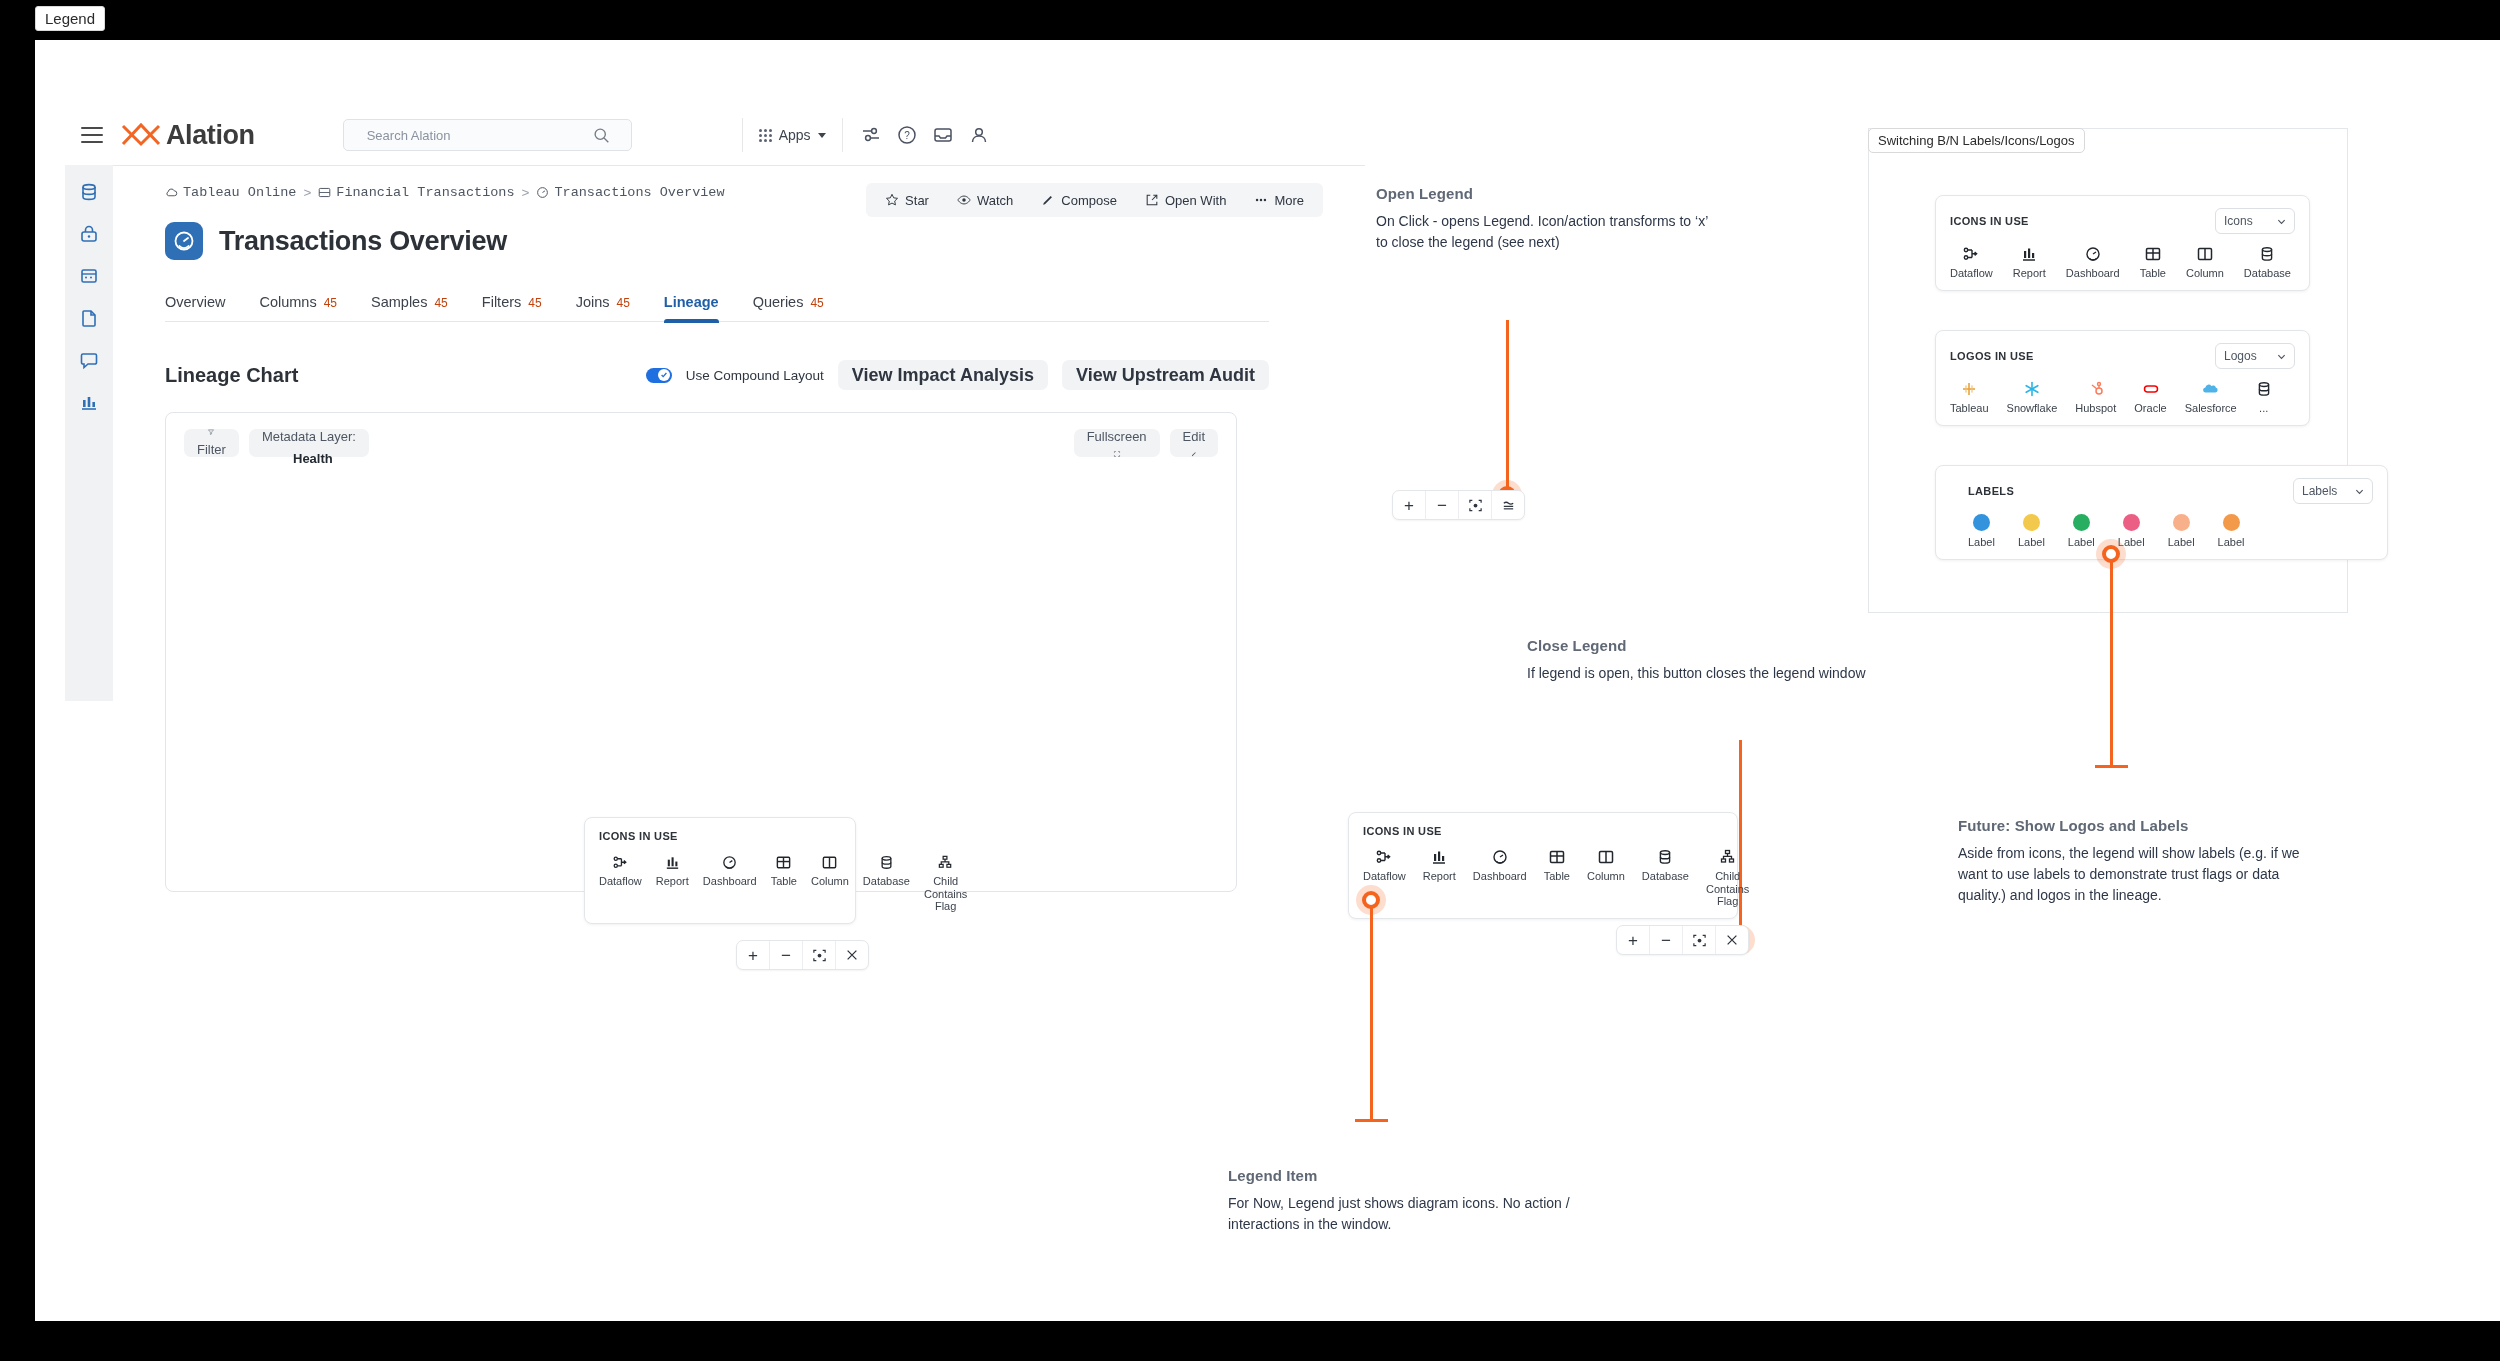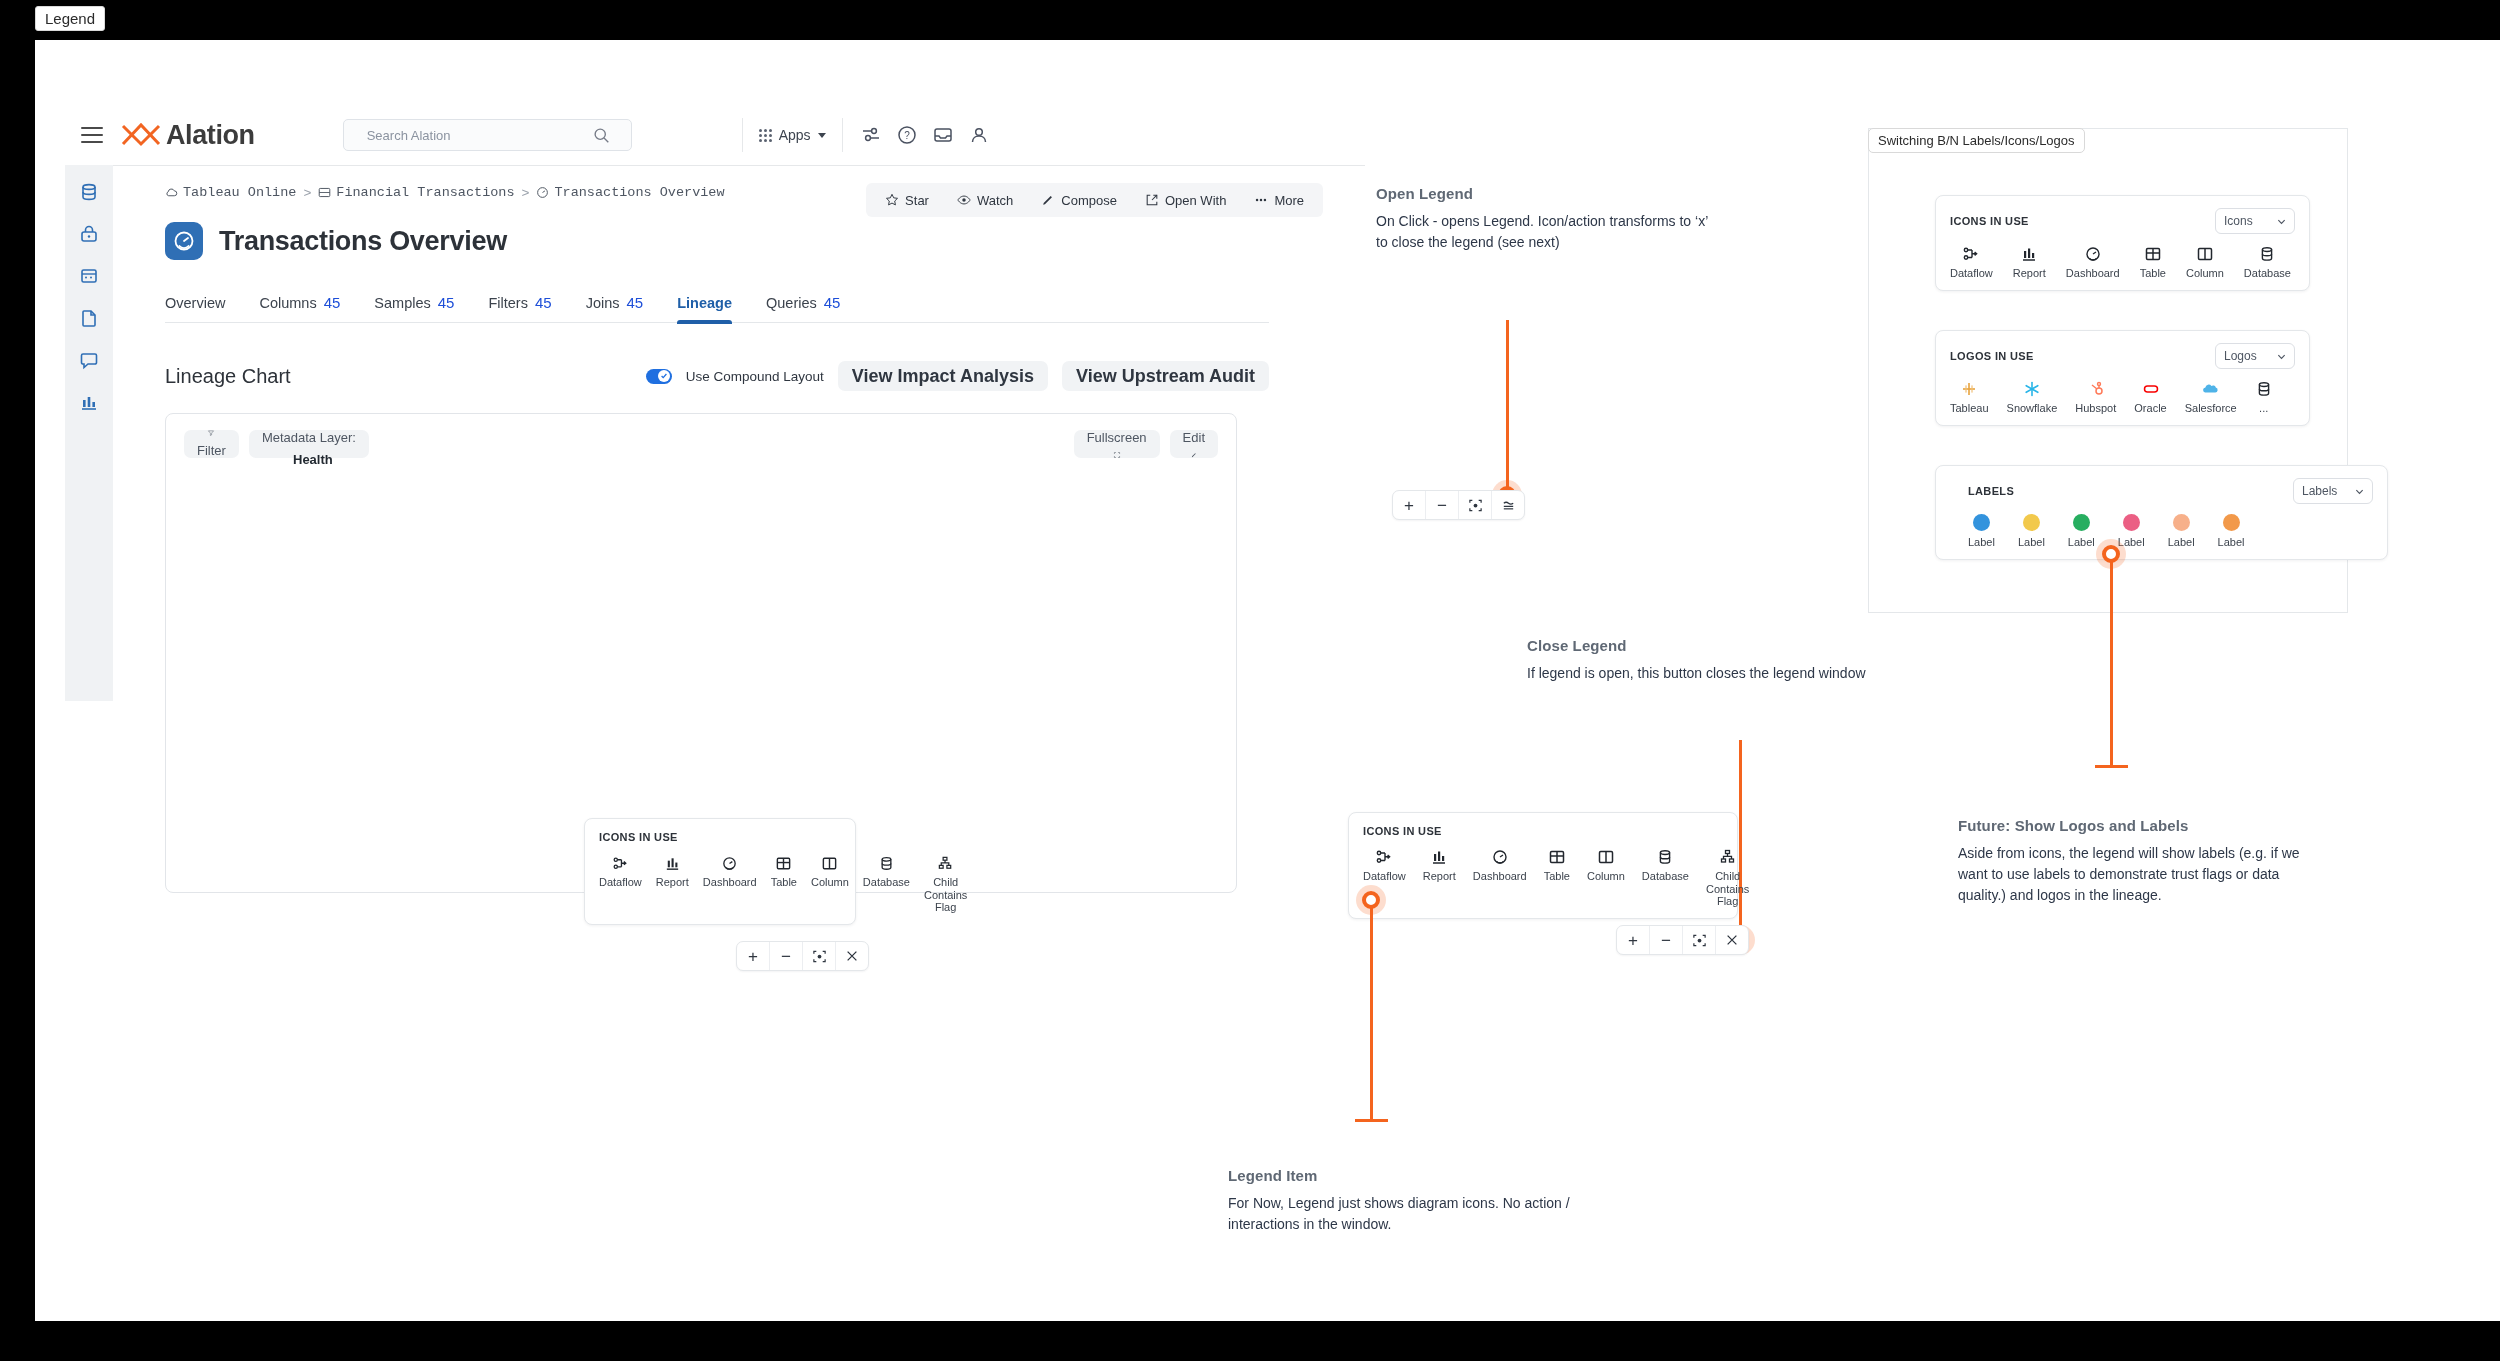--- a/index.html
+++ b/index.html
@@ -88,28 +88,28 @@
   .act{display:flex;align-items:center;gap:6px;padding:0 13px;height:28px;
     font-size:13px;color:#2f3640;cursor:pointer;border-radius:4px;}
   .tabs{
     margin:34px 0 0 52px;display:flex;align-items:flex-end;gap:34px;
     border-bottom:1px solid #e4e7ea;padding-bottom:0;width:1104px;
   }
   .tab{
     display:flex;align-items:baseline;gap:7px;padding-bottom:11px;font-size:14.5px;
     color:#3c434d;cursor:pointer;position:relative;
   }
-  .tab .cnt{font-size:15px;color:#1d4ed8;}
+  .tab .cnt{font-size:12px;color:#c2410c;}
   .tab.active{color:#1f5fa8;font-weight:700;}
   .tab.active:after{
     content:"";position:absolute;left:0;right:0;bottom:-2px;height:4px;
     background:#1f5fa8;border-radius:3px 3px 0 0;
   }
   .lineage-head{margin:38px 0 0 52px;display:flex;align-items:center;width:1104px;}
-  .lineage-title{font-size:20px;font-weight:400;color:#2d3239;}
+  .lineage-title{font-size:20px;font-weight:700;color:#2d3239;}
   .lh-right{margin-left:auto;display:flex;align-items:center;gap:14px;}
   .toggle{
     width:26px;height:15px;border-radius:9px;background:#1f6fe0;position:relative;cursor:pointer;
   }
   .toggle .knob{
     position:absolute;right:1.5px;top:1.5px;width:12px;height:12px;border-radius:50%;
     background:#fff;display:flex;align-items:center;justify-content:center;
   }
   .toggle .knob svg{width:8px;height:8px;}
   .toggle-label{font-size:13.5px;color:#2f3640;}

